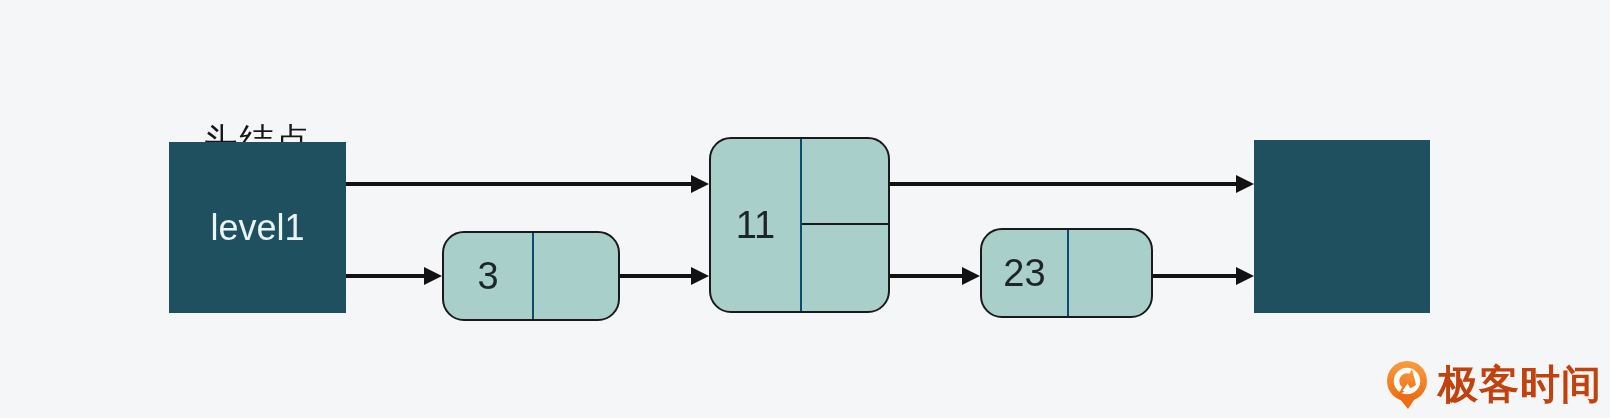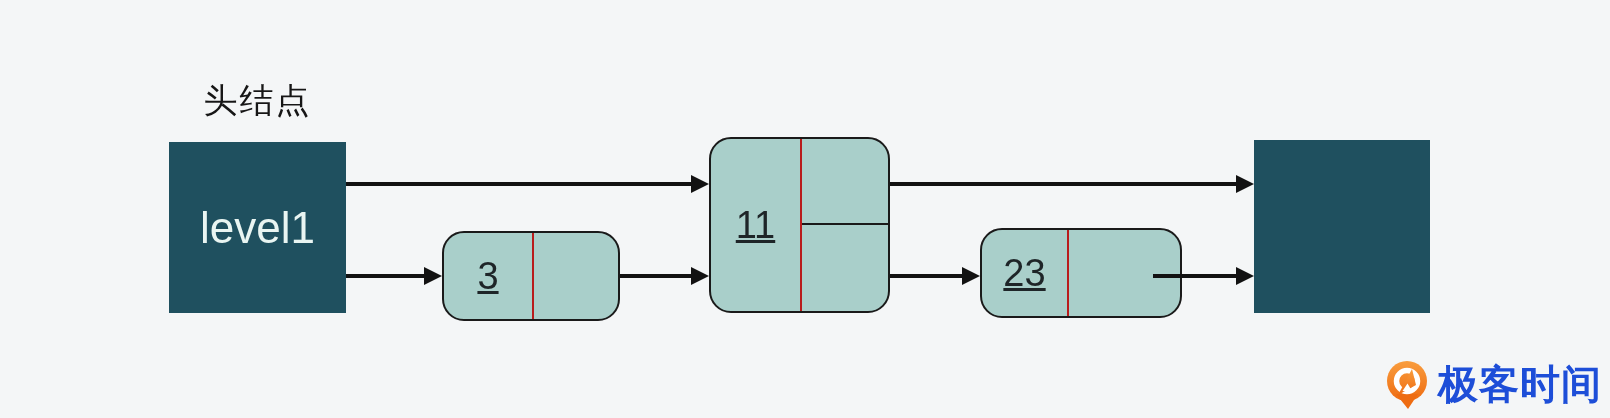--- a/index.html
+++ b/index.html
@@ -17,42 +17,42 @@
   .big-label {
     position: absolute;
     top: 78px;
     height: 44px;
     line-height: 44px;
     text-align: center;
     font-size: 34px;
     color: #161616;
     letter-spacing: 2px;
   }
-  .head-label { left: 169px; width: 177px; }
+  .head-label { left: 169px; width: 177px; margin-top: 40px; }
   .tail-label { left: 1254px; width: 176px; }
 
   
   .head-box {
     position: absolute;
     left: 169px; top: 142px;
     width: 177px; height: 171px;
     display: flex;
     flex-direction: column;
     gap: 5px;
   }
   .head-row {
     flex: 1;
     background: #1f505f;
     display: flex;
     align-items: center;
     justify-content: center;
   }
   .head-row-text {
     color: #e9f5f2;
-    font-size: 44px;
+    font-size: 36px;
   }
 
   
   .tail-box {
     position: absolute;
     left: 1254px; top: 140px;
     width: 176px; height: 173px;
     background: #1f505f;
   }
 
@@ -60,31 +60,30 @@
   .node {
     position: absolute;
     background: #a9cfca;
     border: 2.5px solid #1a1a1a;
     border-radius: 22px;
     box-sizing: border-box;
     display: flex;
   }
   .node-3  { left: 442px;  top: 231px; width: 178px; height: 90px;  }
   .node-11 { left: 709px;  top: 137px; width: 181px; height: 176px; }
-  .node-23 { left: 980px;  top: 228px; width: 202px; height: 90px;  }
+  .node-23 { left: 980px;  top: 228px; width: 173px; height: 90px;  }
 
   .vcell {
     display: flex;
     align-items: center;
     justify-content: center;
     font-size: 38px;
     color: #1e2528;
-    border-right: 2px solid #b91c1c;
+    border-right: 2px solid #0c4a6e;
     box-sizing: border-box;
-    text-decoration: underline;
   }
   .node-3  .vcell { width: 90px; }
   .node-11 .vcell { width: 91px; }
   .node-23 .vcell { width: 87px; }
 
   .pcell { flex: 1; }
 
   .pcol {
     flex: 1;
     display: flex;
@@ -124,21 +123,21 @@
   .logo {
     position: absolute;
     right: 8px; bottom: 6px;
     display: flex;
     align-items: center;
     gap: 7px;
   }
   .logo-text {
     font-size: 40px;
     font-weight: 600;
-    color: #1d4ed8;
+    color: #c2410c;
     letter-spacing: 1px;
     text-align: center;
   }
 </style>
 </head>
 <body>
 
 <div class="canvas">
 
   <div class="big-label head-label">头结点</div>

